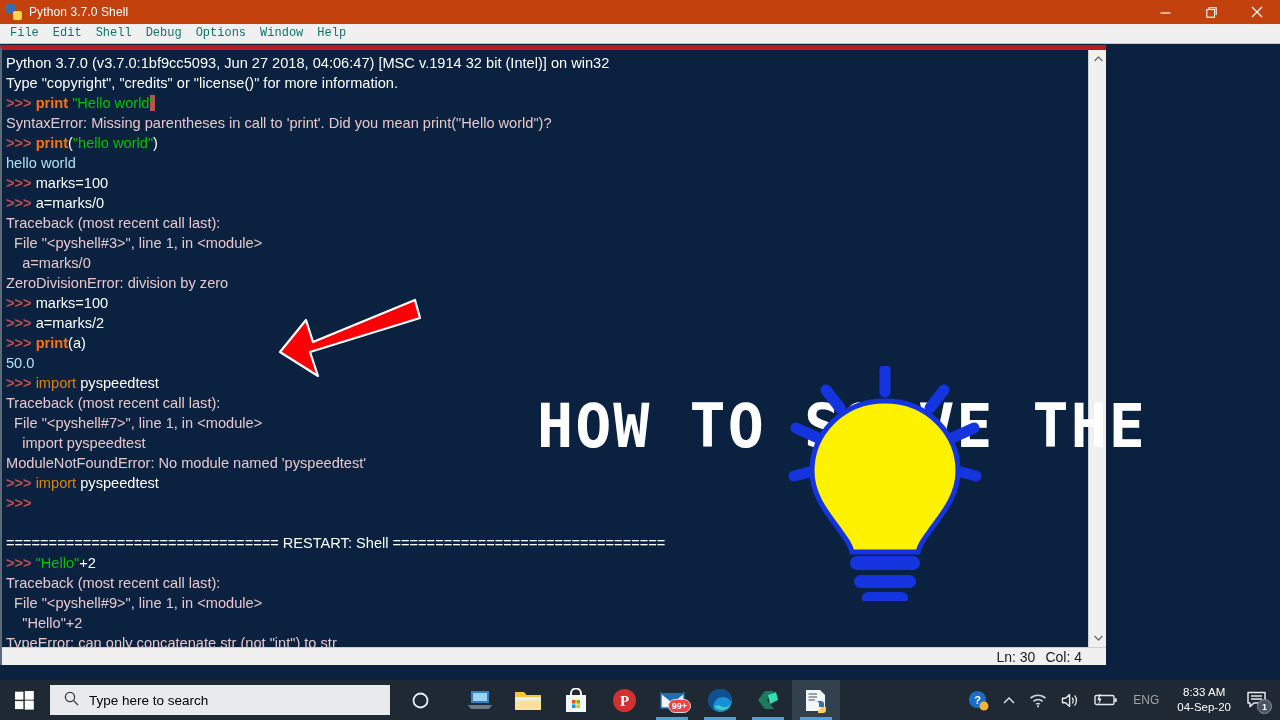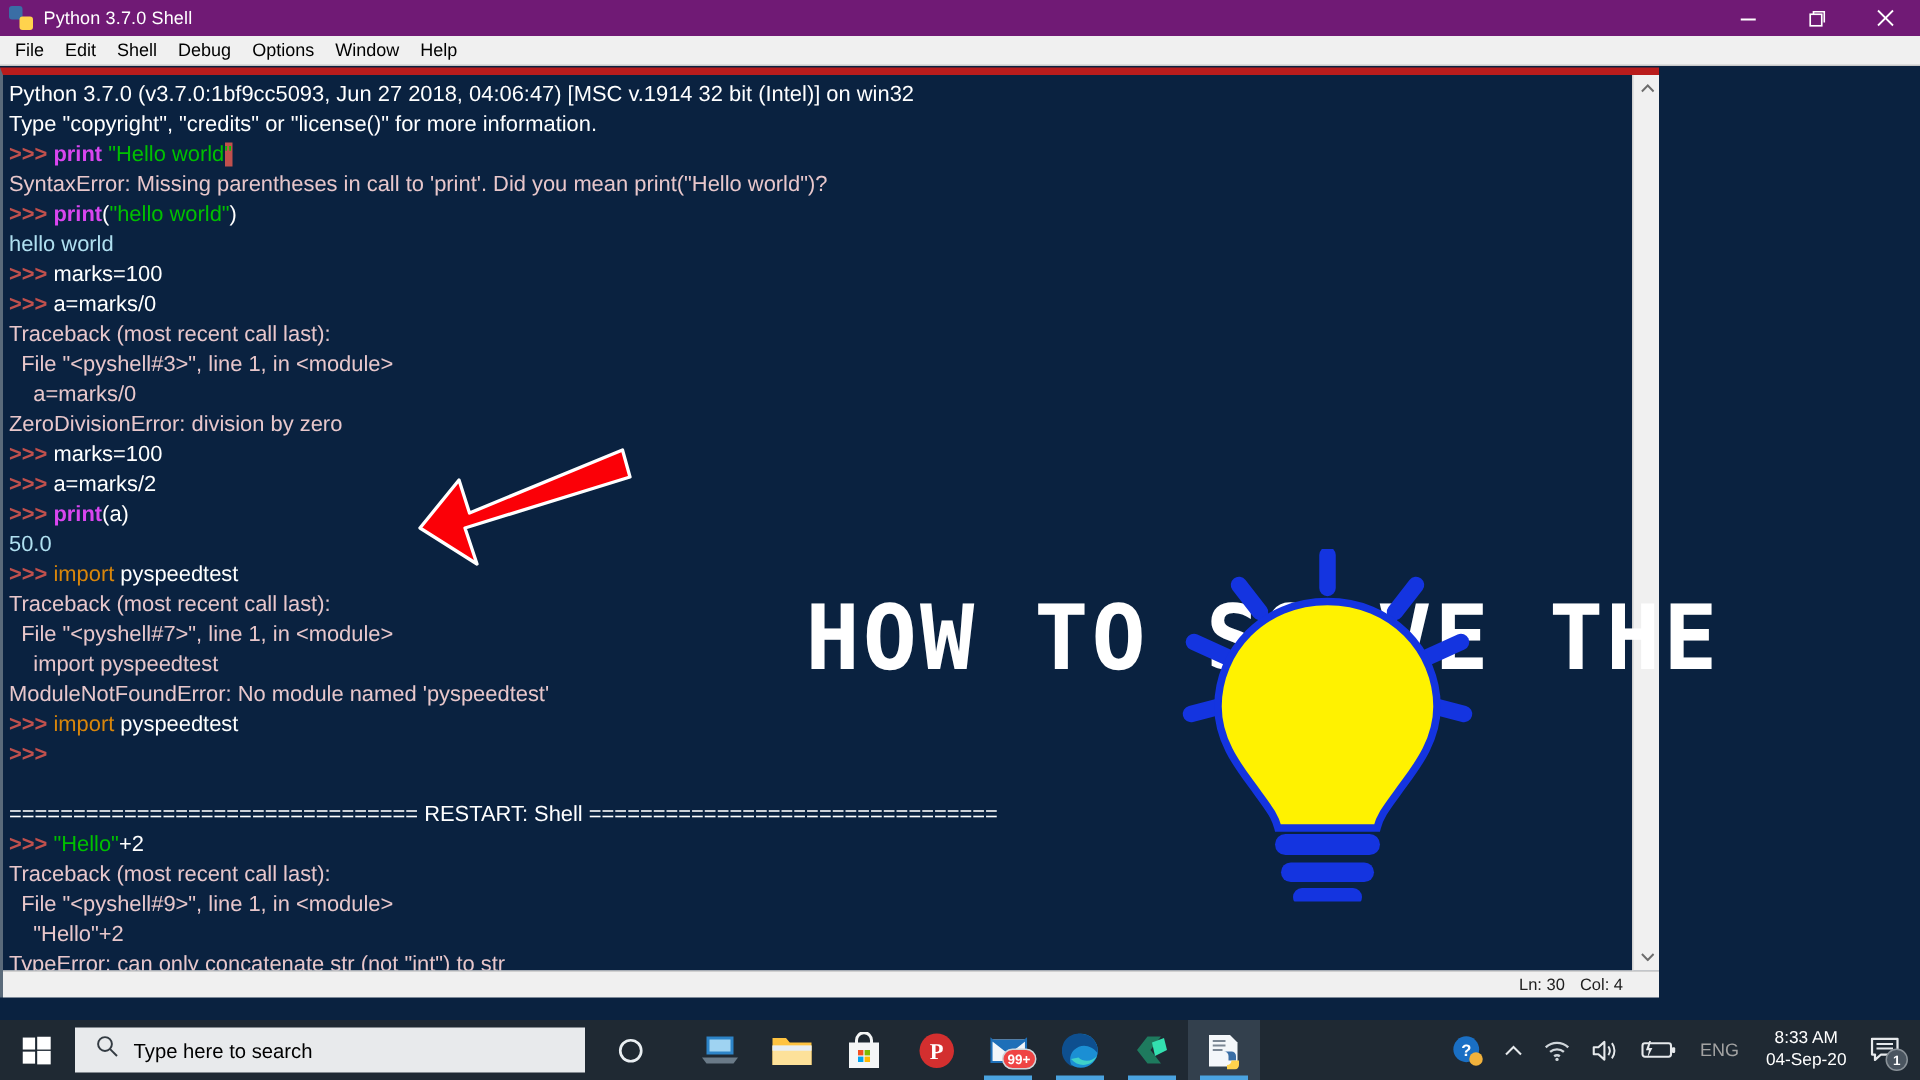--- a/index.html
+++ b/index.html
@@ -7,21 +7,21 @@
     width: 1280px; height: 720px;
     overflow: hidden;
     font-family: "Liberation Sans", sans-serif;
     background: #0a2240;
   }
   #root { position: relative; width: 1280px; height: 720px; }
 
   
   .titlebar {
     position: absolute; top: 0; left: 0; width: 1280px; height: 24px;
-    background: #701a75; display: flex; align-items: center;
+    background: #c2410c; display: flex; align-items: center;
   }
   .tb-icon {
     width: 16px; height: 16px; margin-left: 6px; margin-right: 7px;
     position: relative; flex: 0 0 auto;
   }
   .tb-icon .pg-a, .tb-icon .pg-b {
     position: absolute; width: 9px; height: 9px; border-radius: 2px;
   }
   .tb-icon .pg-a { background: #3a6ea5; left: 0; top: 0; }
   .tb-icon .pg-b { background: #ffd34d; right: 0; bottom: 0; }
@@ -36,22 +36,22 @@
   }
   .tb-btn svg { display: block; }
 
   
   .menubar {
     position: absolute; top: 24px; left: 0; width: 1280px; height: 20px;
     background: #f0f0f0; display: flex; align-items: center;
     border-bottom: 1px solid #c8c8c8;
   }
   .menuitem {
-    font-size: 12px; color: #000000; padding: 14px 7px; line-height: 19px;
-    white-space: nowrap; font-family: Liberation Sans, sans-serif;
+    font-size: 12px; color: #0f766e; padding: 14px 7px; line-height: 19px;
+    white-space: nowrap; font-family: Liberation Mono, monospace;
   }
   .menuitem:first-child { margin-left: 3px; }
 
   
   .shell-wrap {
     position: absolute; top: 45px; left: 0; width: 1106px; height: 620px;
     background: #0a2240;
     border-left: 2px solid #5a6a7a;
     border-top: 5px solid #b91c1c;
   }
@@ -60,21 +60,21 @@
     padding: 3px 0 0 4px;
     font-family: "Liberation Sans", sans-serif;
     font-size: 14.6px;
     line-height: 20px;
     color: #ffffff;
     white-space: pre;
     overflow: hidden;
   }
   .shell .ln { height: 20px; white-space: pre; }
   .c-prompt  { color: #c0504d; font-weight: bold; }
-  .c-kw      { color: #d946ef; font-weight: bold; }
+  .c-kw      { color: #f97316; font-weight: bold; }
   .c-kw2     { color: #d9860b; font-weight: normal; }
   .c-str     { color: #00c000; }
   .c-err     { color: #e8c7cb; text-align: center; }
   .c-out     { color: #b0e0f0; }
   .c-plain   { color: #ffffff; }
   .caret-blk { background: #c0504d; color: #00c000; }
 
   
   .vscroll {
     position: absolute; top: 0; right: 0; width: 18px; bottom: 18px;
@@ -84,21 +84,21 @@
     width: 18px; height: 18px; display: flex; align-items: center; justify-content: center;
     color: #6d6d6d; font-size: 9px;
   }
   .vscroll .thumb-area { position: absolute; top: 18px; bottom: 18px; width: 18px; }
 
   
   .statusbar {
     position: absolute; left: 0; right: 0; bottom: 0; height: 18px;
     background: #f0f0f0; border-top: 1px solid #d0d0d0;
     display: flex; align-items: center; justify-content: flex-end;
-    font-size: 11px; color: #202020; padding-right: 24px;
+    font-size: 14px; color: #202020; padding-right: 24px;
   }
   .statusbar span { margin-left: 10px; }
 
   
   .mouse-cursor { position: absolute; left: 58px; top: 662px; }
 
   
   .overlay-title {
     position: absolute; left: 452px; top: 186px; width: 780px;
     font-family: "DejaVu Sans Mono", monospace;

